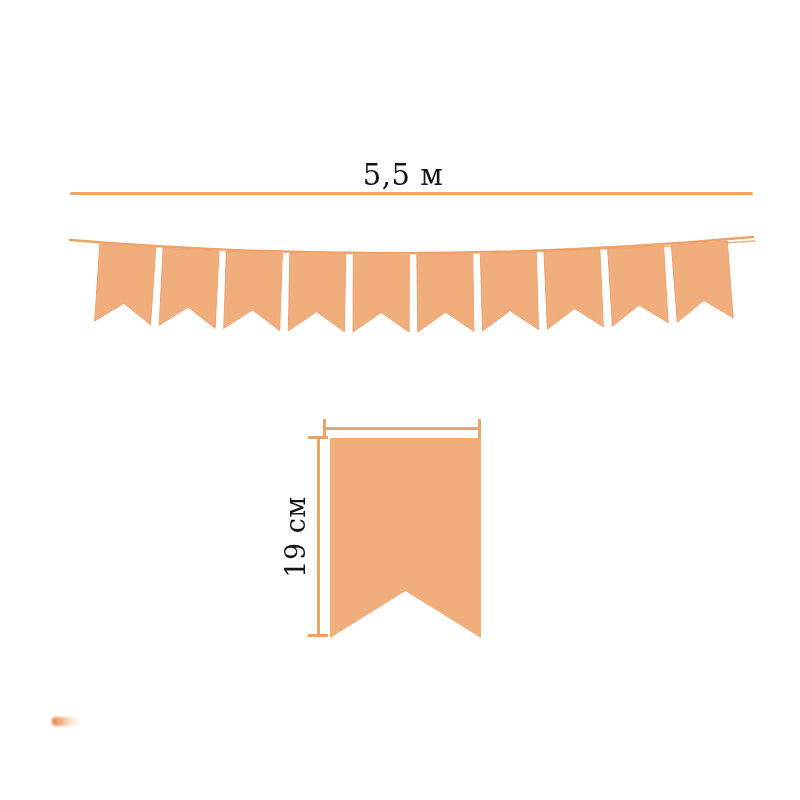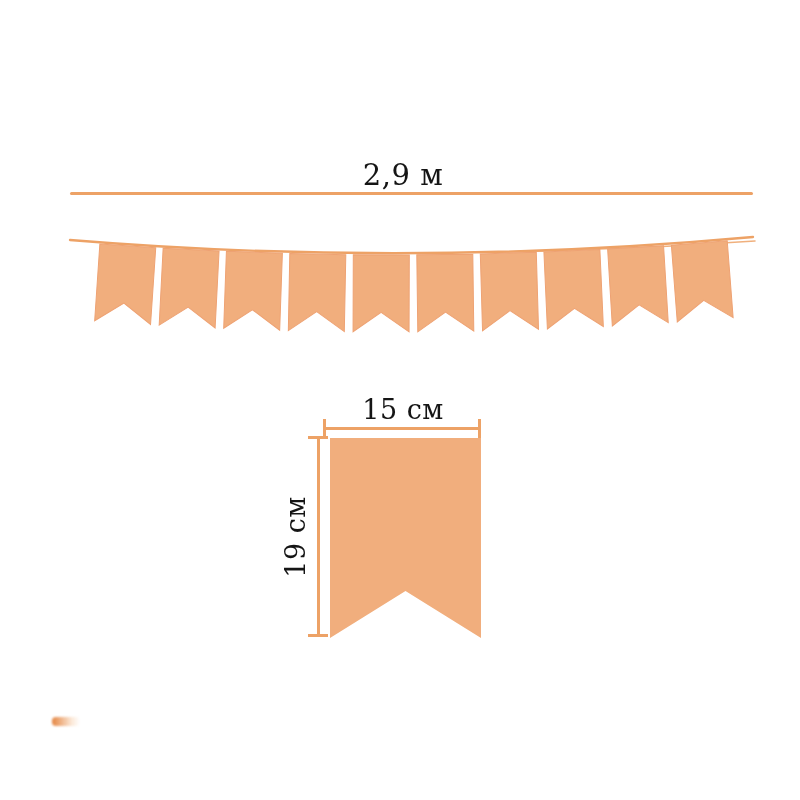--- a/index.html
+++ b/index.html
@@ -108,39 +108,38 @@
     border-radius: 4px;
     background: linear-gradient(to right, rgba(224, 112, 32, 0.85), rgba(240, 165, 100, 0.25) 70%, rgba(240, 165, 100, 0));
     filter: blur(1px);
   }
 </style>
 </head>
 <body>
 
 <div class="canvas">
 
-  <div class="dim-label total">2,9 м</div>
+  <div class="dim-label total">5,5 м</div>
   <div class="dim-line total-line"></div>
 
   <svg class="banner-svg" id="banner-svg" viewBox="0 0 800 800">
       <path d="M70,240 Q410,268 753,237" fill="none" stroke="#eda266" stroke-width="2.4" stroke-linecap="round"></path>
       <path d="M480,252.5 Q630,249.5 755,241" fill="none" stroke="#eda266" stroke-width="1.6" stroke-linecap="round" opacity="0.85"></path>
       <polygon points="-28,0 28,0 28,77 0,57.5 -28,77" transform="translate(127.8,245.8) rotate(3.87)" fill="#f1ae7d" stroke="#eea273" stroke-width="1"></polygon>
       <polygon points="-28,0 28,0 28,77 0,57.5 -28,77" transform="translate(191.1,249.6) rotate(2.94)" fill="#f1ae7d" stroke="#eea273" stroke-width="1"></polygon>
       <polygon points="-28,0 28,0 28,77 0,57.5 -28,77" transform="translate(254.4,252.3) rotate(2.02)" fill="#f1ae7d" stroke="#eea273" stroke-width="1"></polygon>
       <polygon points="-28,0 28,0 28,77 0,57.5 -28,77" transform="translate(317.8,254.1) rotate(1.10)" fill="#f1ae7d" stroke="#eea273" stroke-width="1"></polygon>
       <polygon points="-28,0 28,0 28,77 0,57.5 -28,77" transform="translate(381.3,254.8) rotate(0.18)" fill="#f1ae7d" stroke="#eea273" stroke-width="1"></polygon>
       <polygon points="-28,0 28,0 28,77 0,57.5 -28,77" transform="translate(444.8,254.5) rotate(-0.74)" fill="#f1ae7d" stroke="#eea273" stroke-width="1"></polygon>
       <polygon points="-28,0 28,0 28,77 0,57.5 -28,77" transform="translate(508.3,253.1) rotate(-1.66)" fill="#f1ae7d" stroke="#eea273" stroke-width="1"></polygon>
       <polygon points="-28,0 28,0 28,77 0,57.5 -28,77" transform="translate(571.9,250.8) rotate(-2.58)" fill="#f1ae7d" stroke="#eea273" stroke-width="1"></polygon>
       <polygon points="-28,0 28,0 28,77 0,57.5 -28,77" transform="translate(635.6,247.4) rotate(-3.49)" fill="#f1ae7d" stroke="#eea273" stroke-width="1"></polygon>
       <polygon points="-28,0 28,0 28,77 0,57.5 -28,77" transform="translate(699.3,243.0) rotate(-4.40)" fill="#f1ae7d" stroke="#eea273" stroke-width="1"></polygon>
     </svg>
 
-  <div class="dim-label flag-w">15 см</div>
   <div class="dim-line width-line"></div>
   <div class="tick w-left"></div>
   <div class="tick w-right"></div>
 
   <div class="dim-label flag-h">19 см</div>
   <div class="dim-line height-line"></div>
   <div class="tick h-top"></div>
   <div class="tick h-bottom"></div>
 
   <div class="big-flag"></div>

